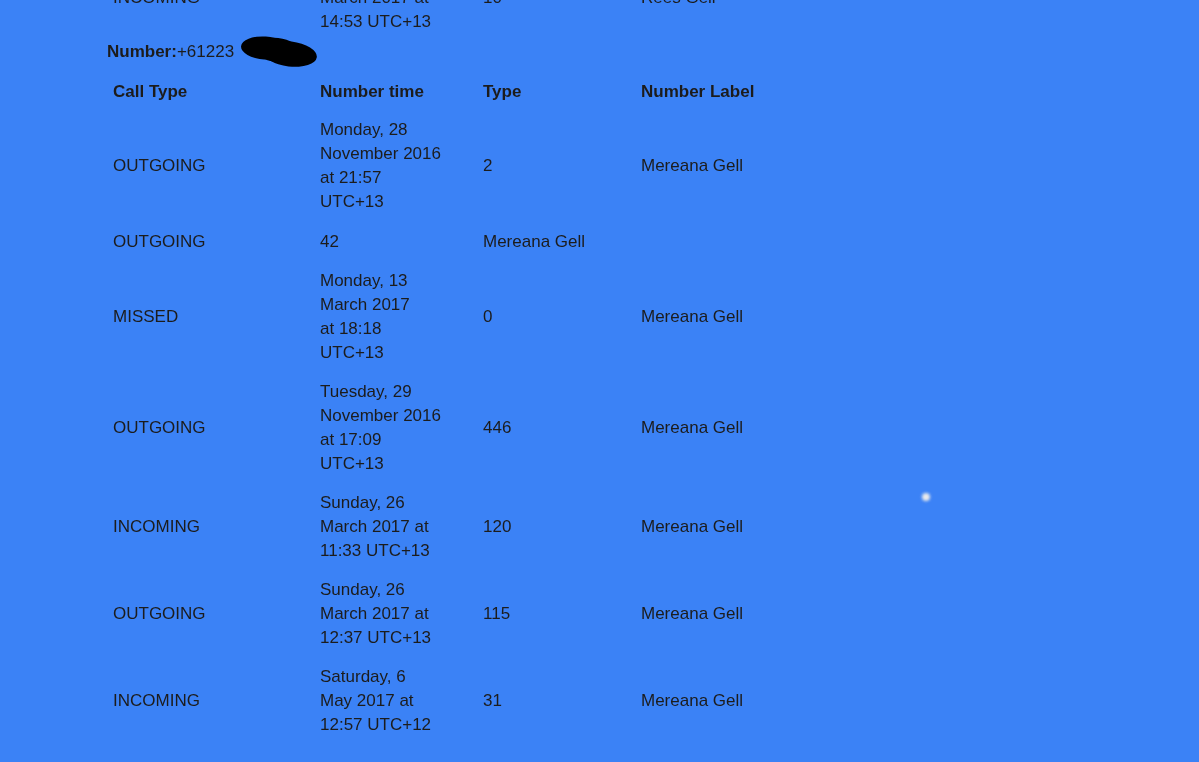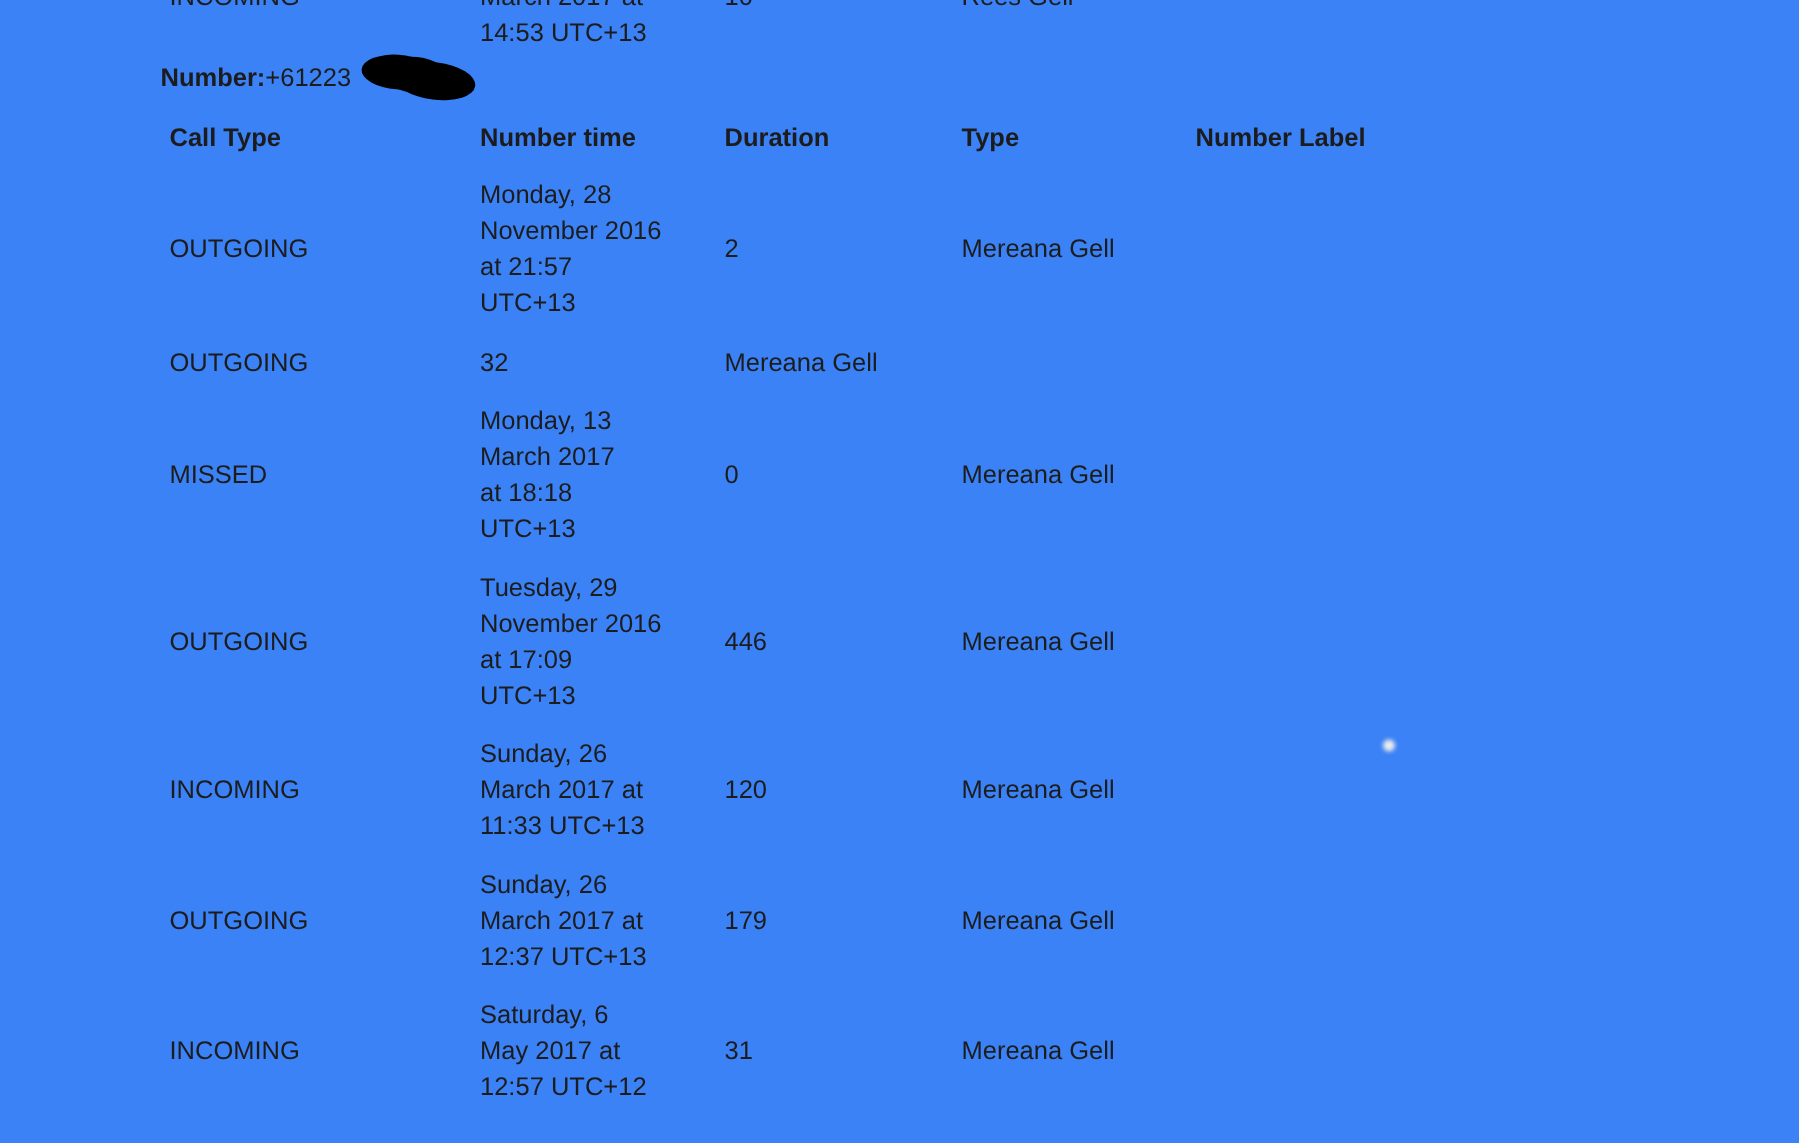--- a/index.html
+++ b/index.html
@@ -89,39 +89,38 @@
     <svg class="redaction" viewBox="0 0 80 33" xmlns="http://www.w3.org/2000/svg" aria-hidden="true">
       <ellipse cx="26" cy="13" rx="24" ry="11.5" fill="#000000" transform="rotate(4 26 13)"></ellipse>
       <ellipse cx="51" cy="19" rx="27" ry="12.5" fill="#000000" transform="rotate(7 51 19)"></ellipse>
       <ellipse cx="38" cy="15" rx="22" ry="12" fill="#000000" transform="rotate(6 38 15)"></ellipse>
     </svg>
   </div>
 
   <div class="grid-row header-row">
     <div>Call Type</div>
     <div>Number time</div>
-    <div>Duration</div>
     <div>Type</div>
     <div>Number Label</div>
   </div>
 
   <div class="grid-row row gap-lg" style="margin-top:14px">
     <div>OUTGOING</div>
     <div class="cell-start">Monday, 28
 November 2016
 at 21:57
 UTC+13</div>
     <div>2</div>
     <div>Mereana Gell</div>
     <div></div>
   </div>
 
   <div class="grid-row row">
     <div>OUTGOING</div>
-    <div>32</div>
+    <div>42</div>
     <div>Mereana Gell</div>
     <div></div>
   </div>
 
   <div class="grid-row row">
     <div>MISSED</div>
     <div class="cell-start">Monday, 13
 March 2017
 at 18:18
 UTC+13</div>
@@ -149,21 +148,21 @@
     <div>120</div>
     <div>Mereana Gell</div>
     <div></div>
   </div>
 
   <div class="grid-row row">
     <div>OUTGOING</div>
     <div class="cell-start">Sunday, 26
 March 2017 at
 12:37 UTC+13</div>
-    <div>179</div>
+    <div>115</div>
     <div>Mereana Gell</div>
     <div></div>
   </div>
 
   <div class="grid-row row">
     <div>INCOMING</div>
     <div class="cell-start">Saturday, 6
 May 2017 at
 12:57 UTC+12</div>
     <div>31</div>

